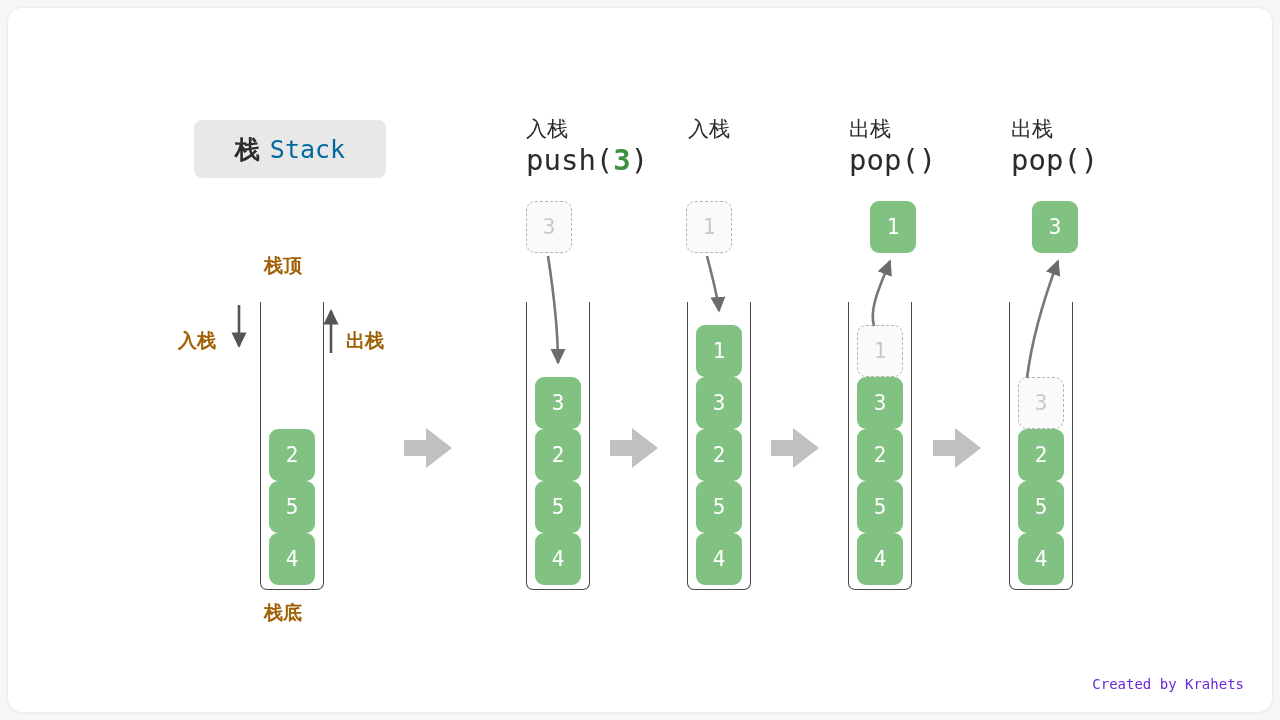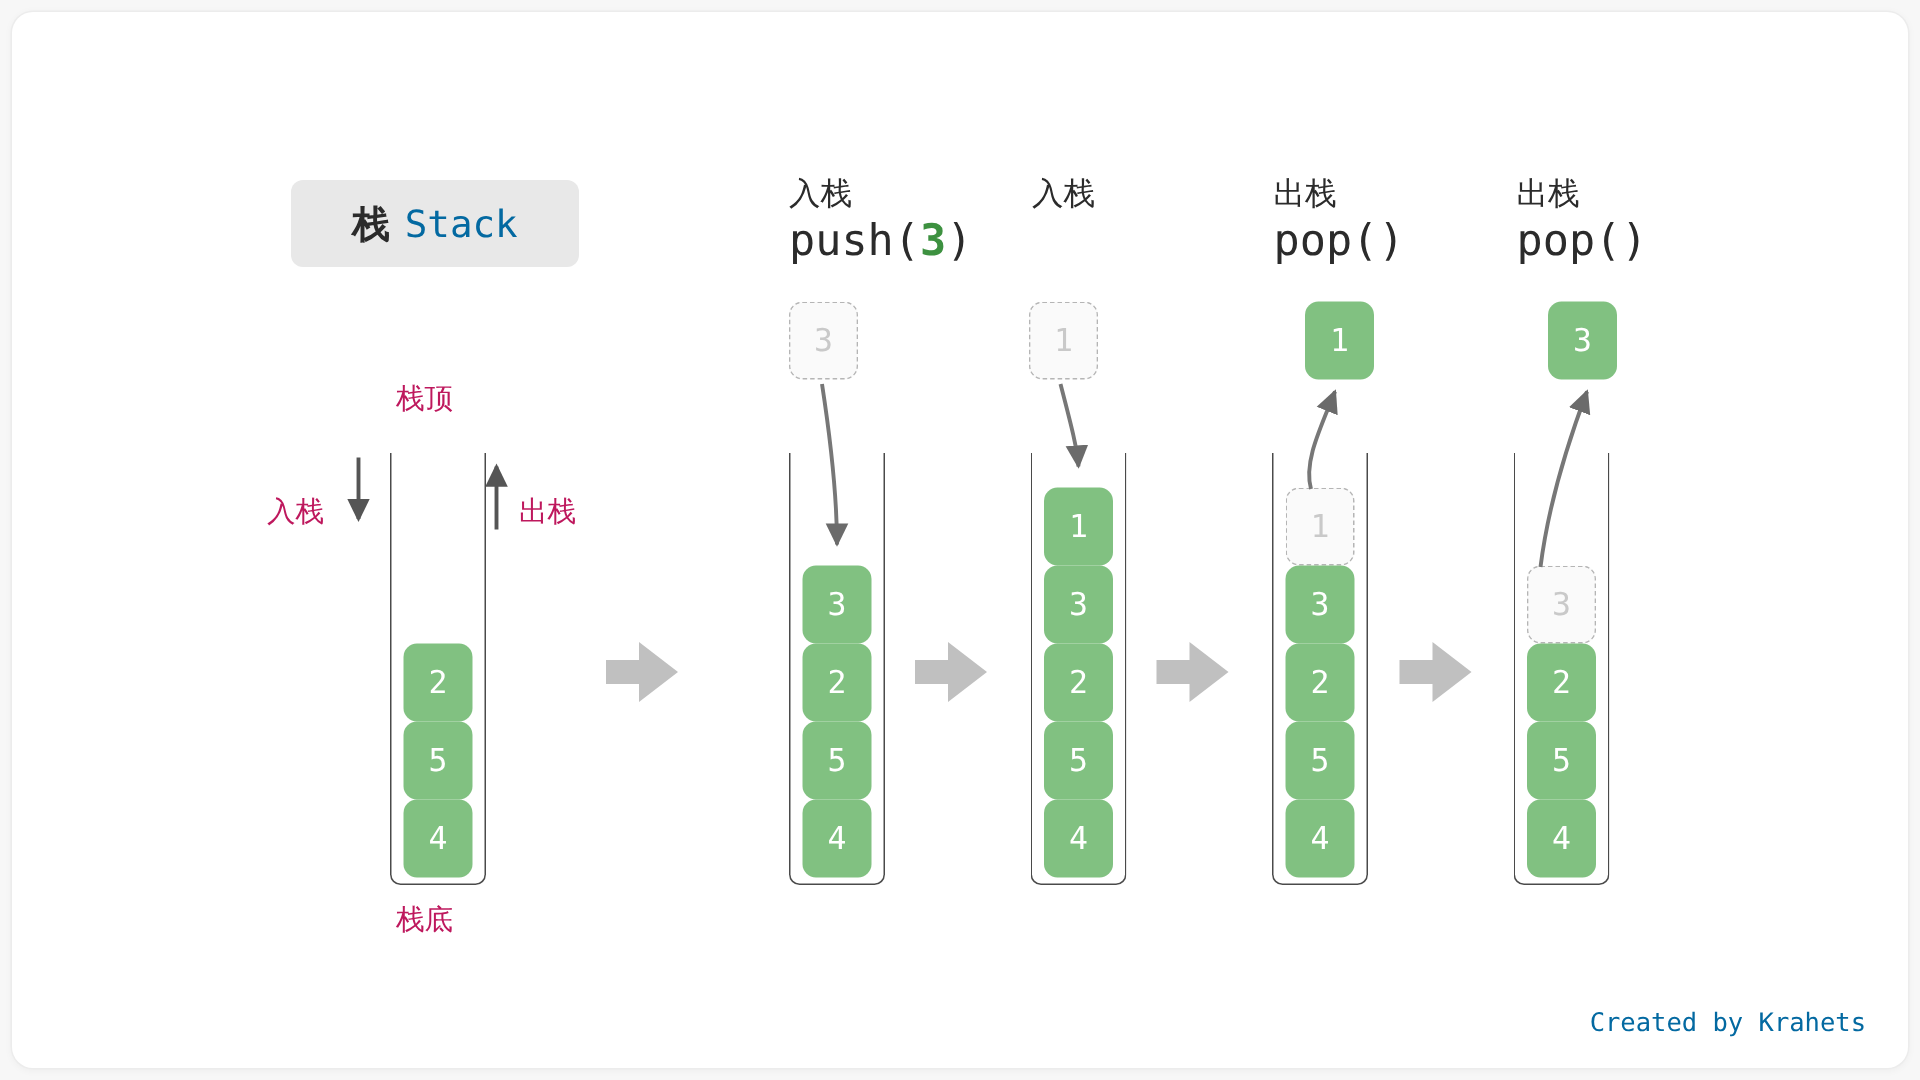--- a/index.html
+++ b/index.html
@@ -135,41 +135,41 @@
   }
   .float-box.filled {
     background: #81c181;
     color: #ffffff;
   }
 
   
   .lbl {
     position: absolute;
     font-size: 19px;
-    font-weight: normal;
-    color: #be185d;
+    font-weight: bold;
+    color: #a16207;
     font-family: "DejaVu Sans", "Liberation Sans", sans-serif;
     white-space: nowrap;
   }
 
   
   .overlay {
     position: absolute;
     left: 0; top: 0;
     width: 1264px; height: 704px;
     pointer-events: none;
   }
 
   
   .footer {
     position: absolute;
     right: 28px;
     bottom: 20px;
-    font-size: 17px;
-    color: #0369a1;
+    font-size: 14px;
+    color: #6d28d9;
     font-family: "DejaVu Sans Mono", "Liberation Mono", monospace;
   }
 </style>
 </head>
 <body>
 
 <div class="canvas">
 
   <div class="title-badge">
     <span class="title-cn">栈</span>

